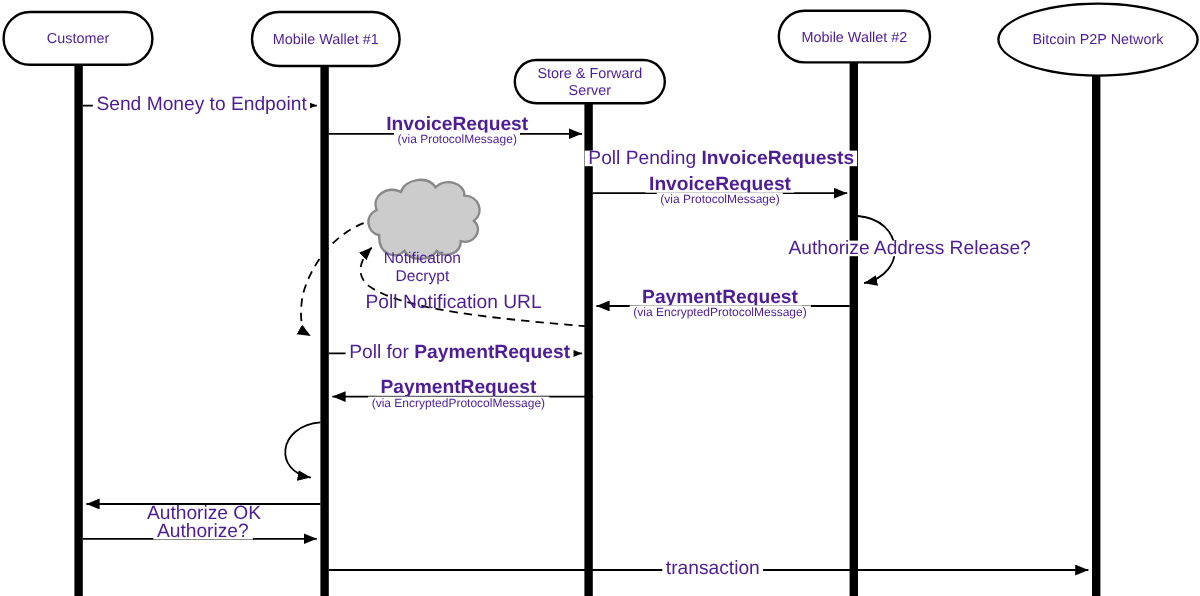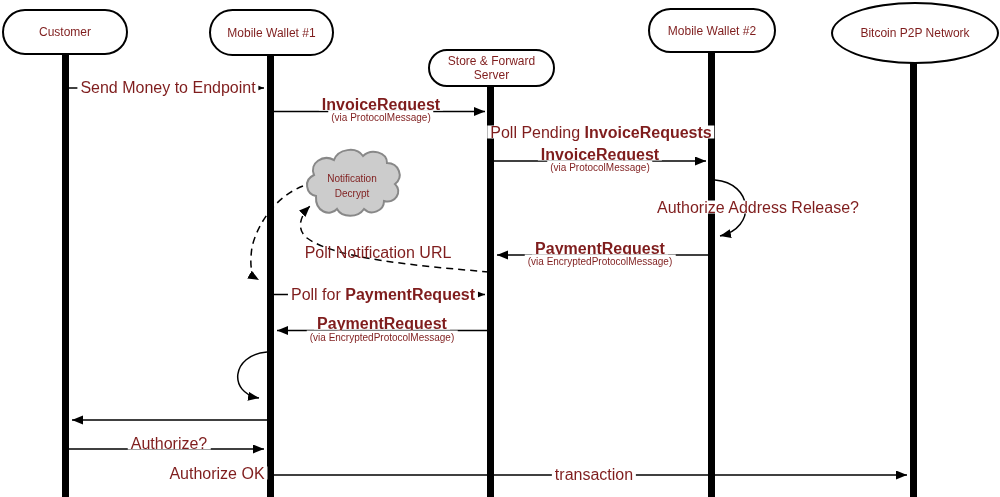--- a/index.html
+++ b/index.html
@@ -1,36 +1,36 @@
 <!DOCTYPE html>
 <html><head>
 <meta charset="utf-8">
 <style>
   html,body{margin:0;padding:0;background:#fff;}
   .stage{
     position:relative;width:1000px;height:497px;background:#ffffff;
-    font-family:"Liberation Sans", sans-serif;color:#7f1d1d;overflow:hidden;
+    font-family:"Liberation Sans", sans-serif;color:#4c1d95;overflow:hidden;
   }
   .p-oval{
     position:absolute;background:#fff;border:2px solid #000;box-sizing:border-box;
     display:flex;align-items:center;justify-content:center;
     font-size:12px;text-align:center;z-index:4;
   }
   .bar{position:absolute;width:7px;background:#000;z-index:1;}
   .layer{position:absolute;left:0;top:0;z-index:2;}
   .lbl{
     position:absolute;transform:translate(-50%,-50%);white-space:nowrap;
     font-size:16px;background:#fff;padding:0 3px;z-index:3;line-height:13px;
   }
   .lbl b{font-weight:bold;}
   .via{font-size:10px;}
   .nobg{background:transparent;}
   .cloud-lbl{
     position:absolute;transform:translate(-50%,-50%);text-align:center;
-    font-size:10px;line-height:15px;z-index:3;background:transparent;
+    font-size:13px;line-height:15px;z-index:3;background:transparent;margin-top:36px;
   }
 </style>
 </head>
 <body>
 
 <div class="stage">
 
   <div class="bar" style="left:62px;top:54px;height:443px;"></div>
   <div class="bar" style="left:267px;top:55px;height:442px;"></div>
   <div class="bar" style="left:487px;top:51px;height:446px;"></div>
@@ -107,17 +107,17 @@
   <div class="lbl nobg" style="left:378px;top:252px;">Poll Notification URL</div>
 
   <div class="lbl" style="left:383px;top:294px;"><span>Poll for </span><b>PaymentRequest</b></div>
 
   <div class="lbl" style="left:382px;top:323px;"><b>PaymentRequest</b></div>
   <div class="lbl via" style="left:382px;top:337px;">(via EncryptedProtocolMessage)</div>
 
 
   <div class="lbl" style="left:169px;top:443px;">Authorize?</div>
 
-  <div class="lbl" style="left:170px;top:473px;margin-left:47px;">Authorize OK</div>
+  <div class="lbl" style="left:170px;top:428px;">Authorize OK</div>
 
   <div class="lbl" style="left:594px;top:474px;">transaction</div>
 
 </div>
 
 </body></html>

